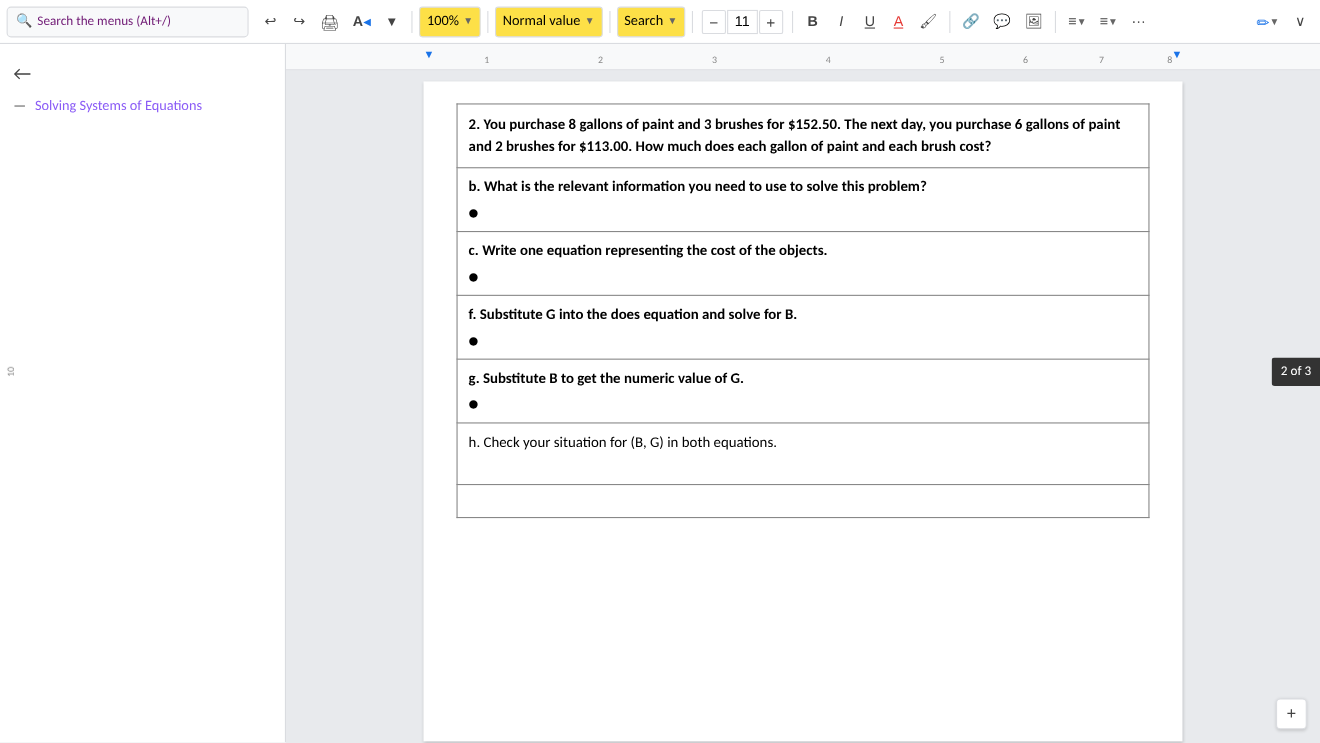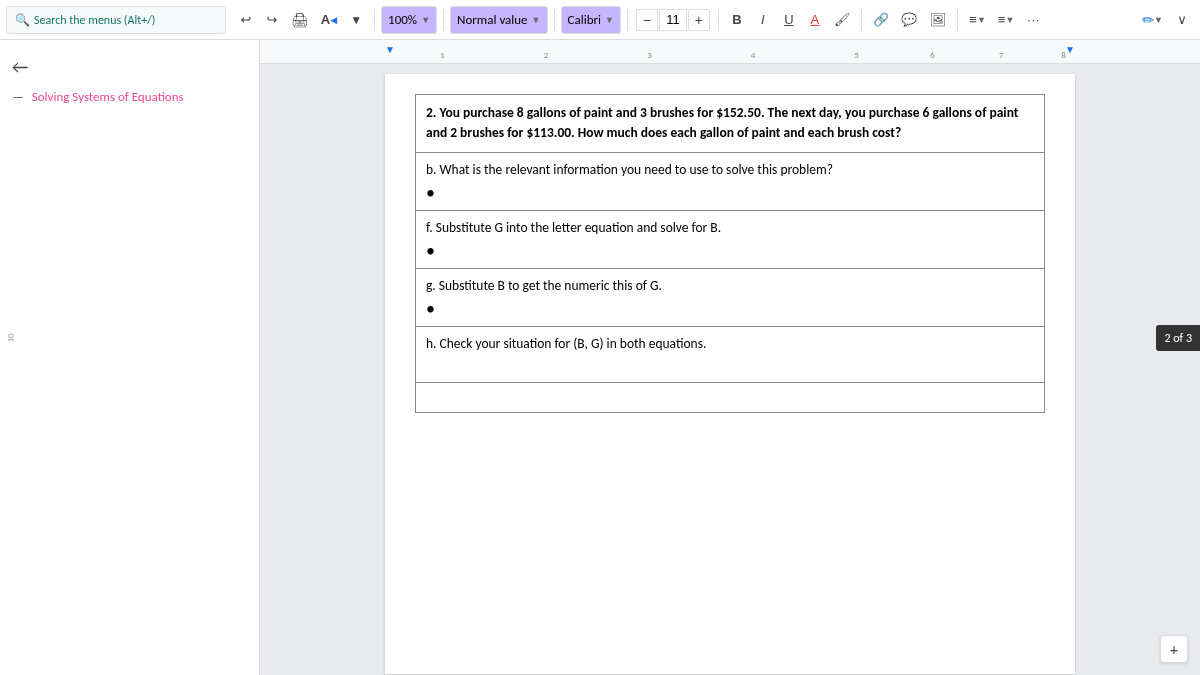--- a/index.html
+++ b/index.html
@@ -51,21 +51,21 @@
     }
     .toolbar-dropdown {
       display: flex;
       align-items: center;
       border: 1px solid #dadce0;
       border-radius: 3px;
       padding: 2px 6px;
       font-size: 13px;
       height: 28px;
       cursor: pointer;
-      background: #c4b5fd;
+      background: #fde047;
       gap: 4px;
     }
     .dropdown-arrow { font-size: 9px; color: #666; }
     .font-size-group {
       display: flex;
       align-items: center;
       gap: 1px;
       margin: 0 2px;
     }
     .font-size-btn {
@@ -175,20 +175,21 @@
       vertical-align: top;
     }
     .header-cell {
       font-weight: bold;
       font-size: 13.5px;
       line-height: 1.5;
     }
     .bullet-cell {
       padding-top: 4px;
       padding-bottom: 10px;
+      font-weight: bold;
     }
     .bullet-dot {
       display: block;
       margin-top: 6px;
       font-size: 18px;
       line-height: 1;
     }
 
     
     #page-indicator {
@@ -223,21 +224,21 @@
       box-shadow: 0 1px 3px rgba(0,0,0,0.15);
     }
   </style>
 </head>
 <body>
 
 <div id="toolbar">
 
   <div class="toolbar-search">
     <span style="color:#888;margin-right:4px;font-size:12px;">🔍</span>
-    <span style="color:#0f766e;font-size:12px;">Search the menus (Alt+/)</span>
+    <span style="color:#701a75;font-size:12px;">Search the menus (Alt+/)</span>
   </div>
 
   <button class="toolbar-btn">
     <span>↩</span>
   </button>
   <button class="toolbar-btn">
     <span>↪</span>
   </button>
   <button class="toolbar-btn">
     <span style="font-size:14px;">🖨</span>
@@ -260,21 +261,21 @@
   <div class="toolbar-sep"></div>
 
   <div class="toolbar-dropdown">
     <span>Normal value</span>
     <span class="dropdown-arrow">▼</span>
   </div>
 
   <div class="toolbar-sep"></div>
 
   <div class="toolbar-dropdown">
-    <span>Calibri</span>
+    <span>Search</span>
     <span class="dropdown-arrow">▼</span>
   </div>
 
   <div class="toolbar-sep"></div>
 
   <div class="font-size-group">
     <button class="font-size-btn">−</button>
     <input class="font-size-val" type="text" value="11" style="">
     <button class="font-size-btn">+</button>
   </div>
@@ -335,21 +336,21 @@
 </div>
 
 <div id="main">
 
   <div id="sidebar">
     <div class="sidebar-back">
       <span>←</span>
     </div>
     <div class="sidebar-item">
       <span class="sidebar-item-dash">—</span>
-      <span style="color:#ec4899;">Solving Systems of Equations</span>
+      <span style="color:#8b5cf6;">Solving Systems of Equations</span>
     </div>
   </div>
 
   <div id="doc-area">
 
     <div id="ruler">
       <div style="position:relative;width:690px;margin:0 auto;height:100%;">
         <span style="position:absolute;top:3px;left:0;font-size:10px;color:#1a73e8;">▼</span>
         <span style="position:absolute;top:3px;right:0;font-size:10px;color:#1a73e8;">▼</span>
 
@@ -375,33 +376,39 @@
             </tr>
 
 
             <tr>
               <td class="bullet-cell">
                 <span>b. What is the relevant information you need to use to solve this problem?</span>
                 <span class="bullet-dot">•</span>
               </td>
             </tr>
 
-
-
-
             <tr>
               <td class="bullet-cell">
-                <span>f. Substitute G into the letter equation and solve for B.</span>
+                <span>c. Write one equation representing the cost of the objects.</span>
                 <span class="bullet-dot">•</span>
               </td>
             </tr>
 
+
+
             <tr>
               <td class="bullet-cell">
-                <span>g. Substitute B to get the numeric this of G.</span>
+                <span>f. Substitute G into the does equation and solve for B.</span>
+                <span class="bullet-dot">•</span>
+              </td>
+            </tr>
+
+            <tr>
+              <td class="bullet-cell">
+                <span>g. Substitute B to get the numeric value of G.</span>
                 <span class="bullet-dot">•</span>
               </td>
             </tr>
 
             <tr>
               <td style="padding-bottom:30px;">
                 <span>h. Check your situation for (B, G) in both equations.</span>
               </td>
             </tr>
 

